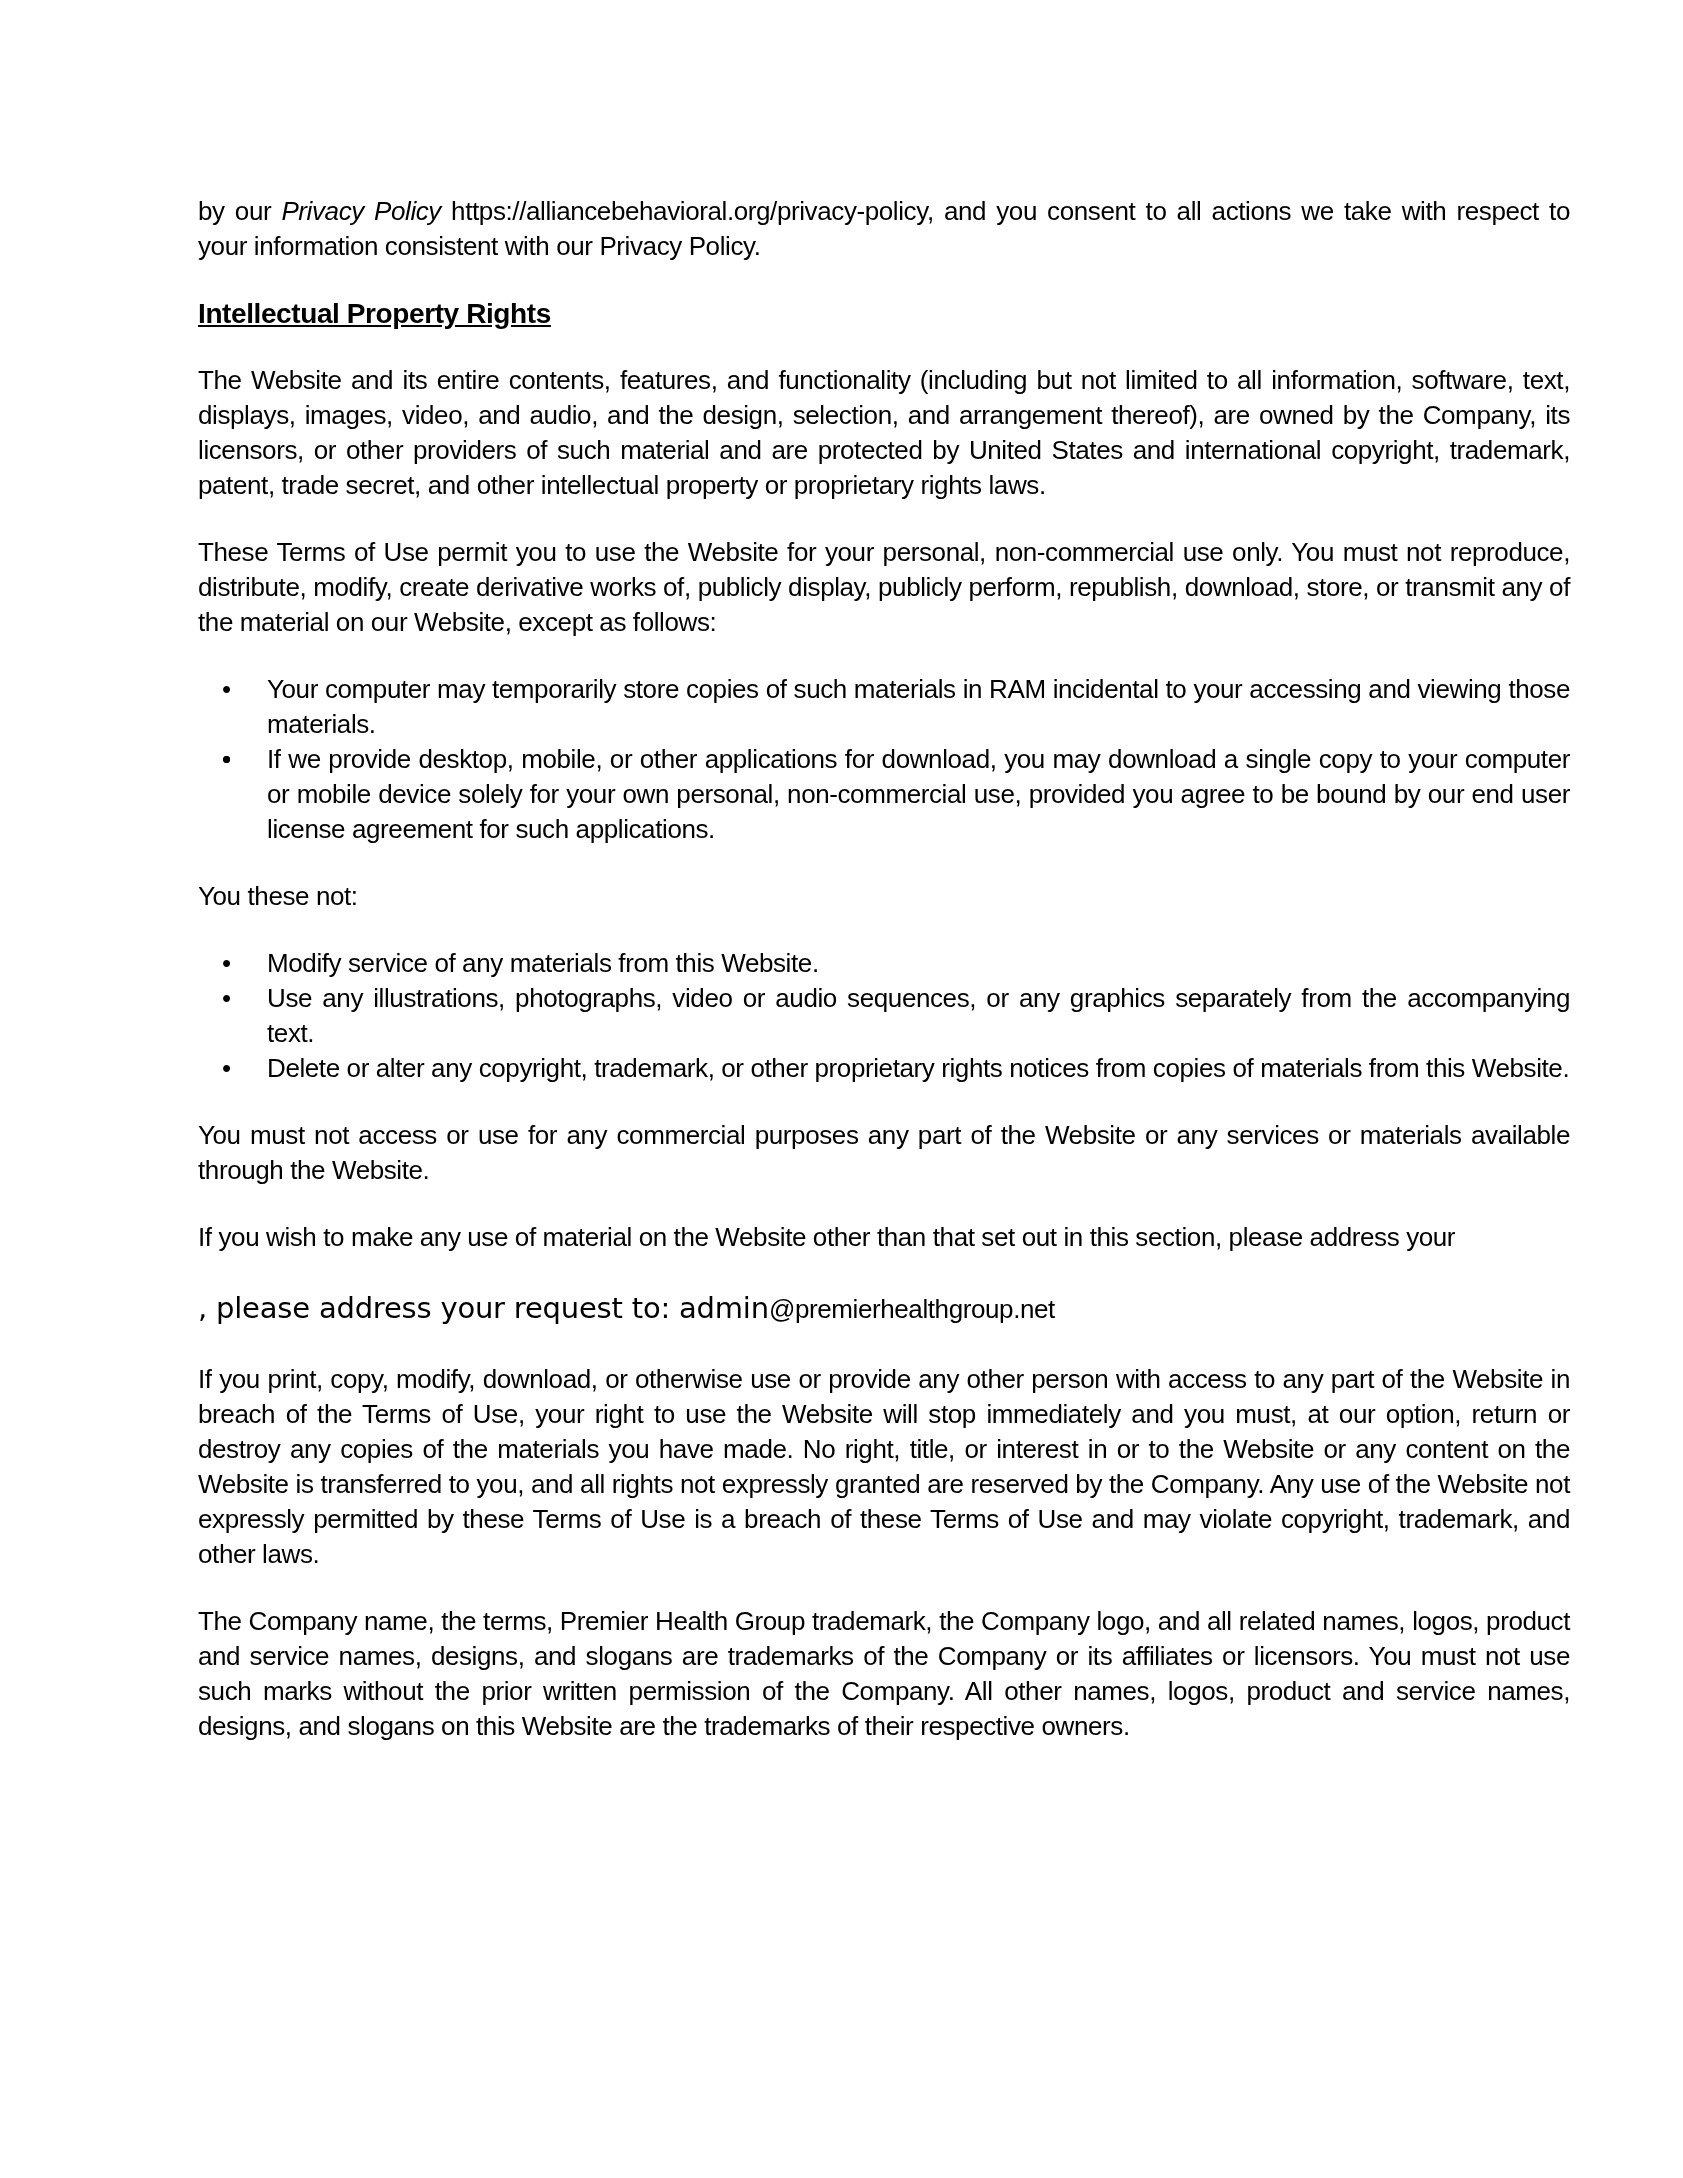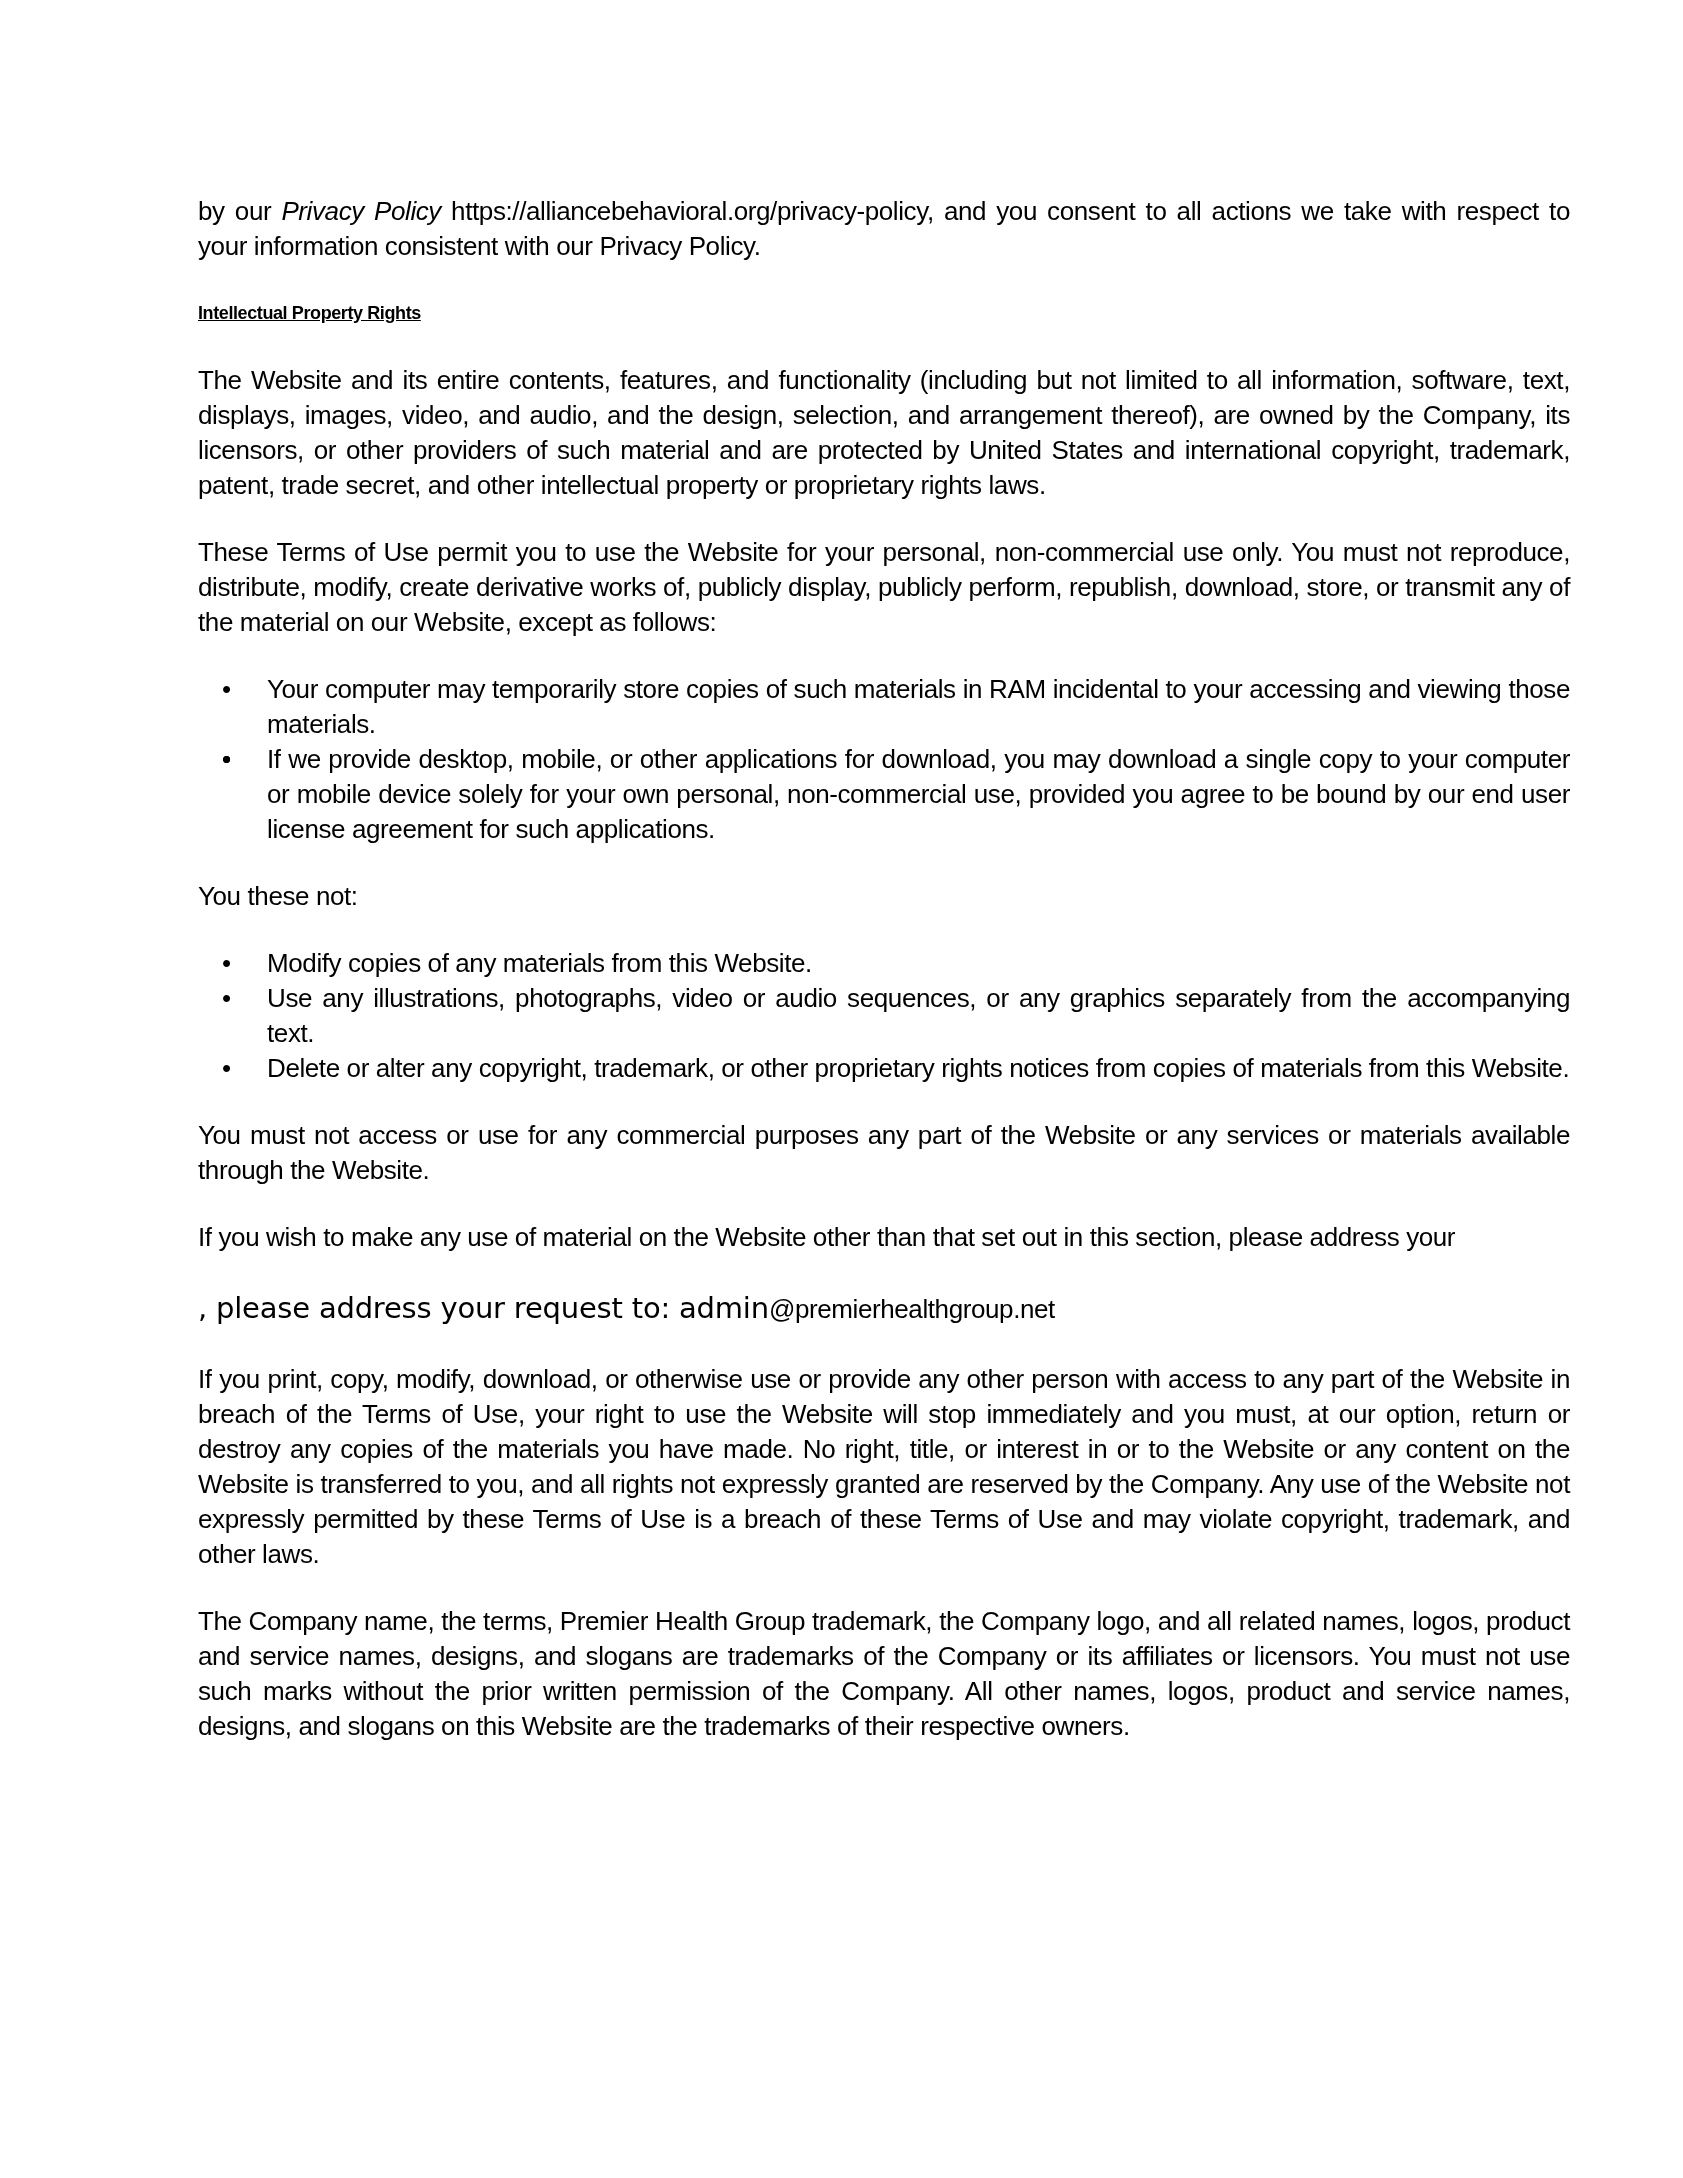--- a/index.html
+++ b/index.html
@@ -16,21 +16,21 @@
     width: 1683px;
     padding: 194px 113px 0 198px;
     font-size: 26px;
     line-height: 35px;
     letter-spacing: -0.4px;
     text-align: justify;
   }
   .para { margin-bottom: 32px; }
   .para em { font-style: italic; }
   .heading {
-    font-size: 18px;
+    font-size: 28px;
     font-weight: bold;
     text-decoration: underline;
     text-align: left;
     margin-bottom: 32px;
   }
   ul.bullets {
     list-style: none;
     margin-bottom: 32px;
   }
   ul.bullets li {
@@ -75,21 +75,21 @@
   <ul class="bullets">
     <li><span class="bullet">•</span><span class="li-text">Your computer may temporarily store copies of such materials in RAM incidental to your accessing and viewing those materials.</span></li>
     <li><span class="bullet">•</span></li>
     <li><span class="bullet">•</span></li>
     <li><span class="bullet">•</span><span class="li-text">If we provide desktop, mobile, or other applications for download, you may download a single copy to your computer or mobile device solely for your own personal, non-commercial use, provided you agree to be bound by our end user license agreement for such applications.</span></li>
   </ul>
 
   <p class="para">You these not:</p>
 
   <ul class="bullets">
-    <li><span class="bullet">•</span><span class="li-text">Modify copies of any materials from this Website.</span></li>
+    <li><span class="bullet">•</span><span class="li-text">Modify service of any materials from this Website.</span></li>
     <li><span class="bullet">•</span><span class="li-text">Use any illustrations, photographs, video or audio sequences, or any graphics separately from the accompanying text.</span></li>
     <li><span class="bullet">•</span><span class="li-text">Delete or alter any copyright, trademark, or other proprietary rights notices from copies of materials from this Website.</span></li>
   </ul>
 
   <p class="para">You must not access or use for any commercial purposes any part of the Website or any services or materials available through the Website.</p>
 
   <p class="para">If you wish to make any use of material on the Website other than that set out in this section, please address your</p>
 
   <p class="request-line"><span class="request-main">, please address your request to: admin</span><span class="request-domain">@premierhealthgroup.net</span></p>
 

